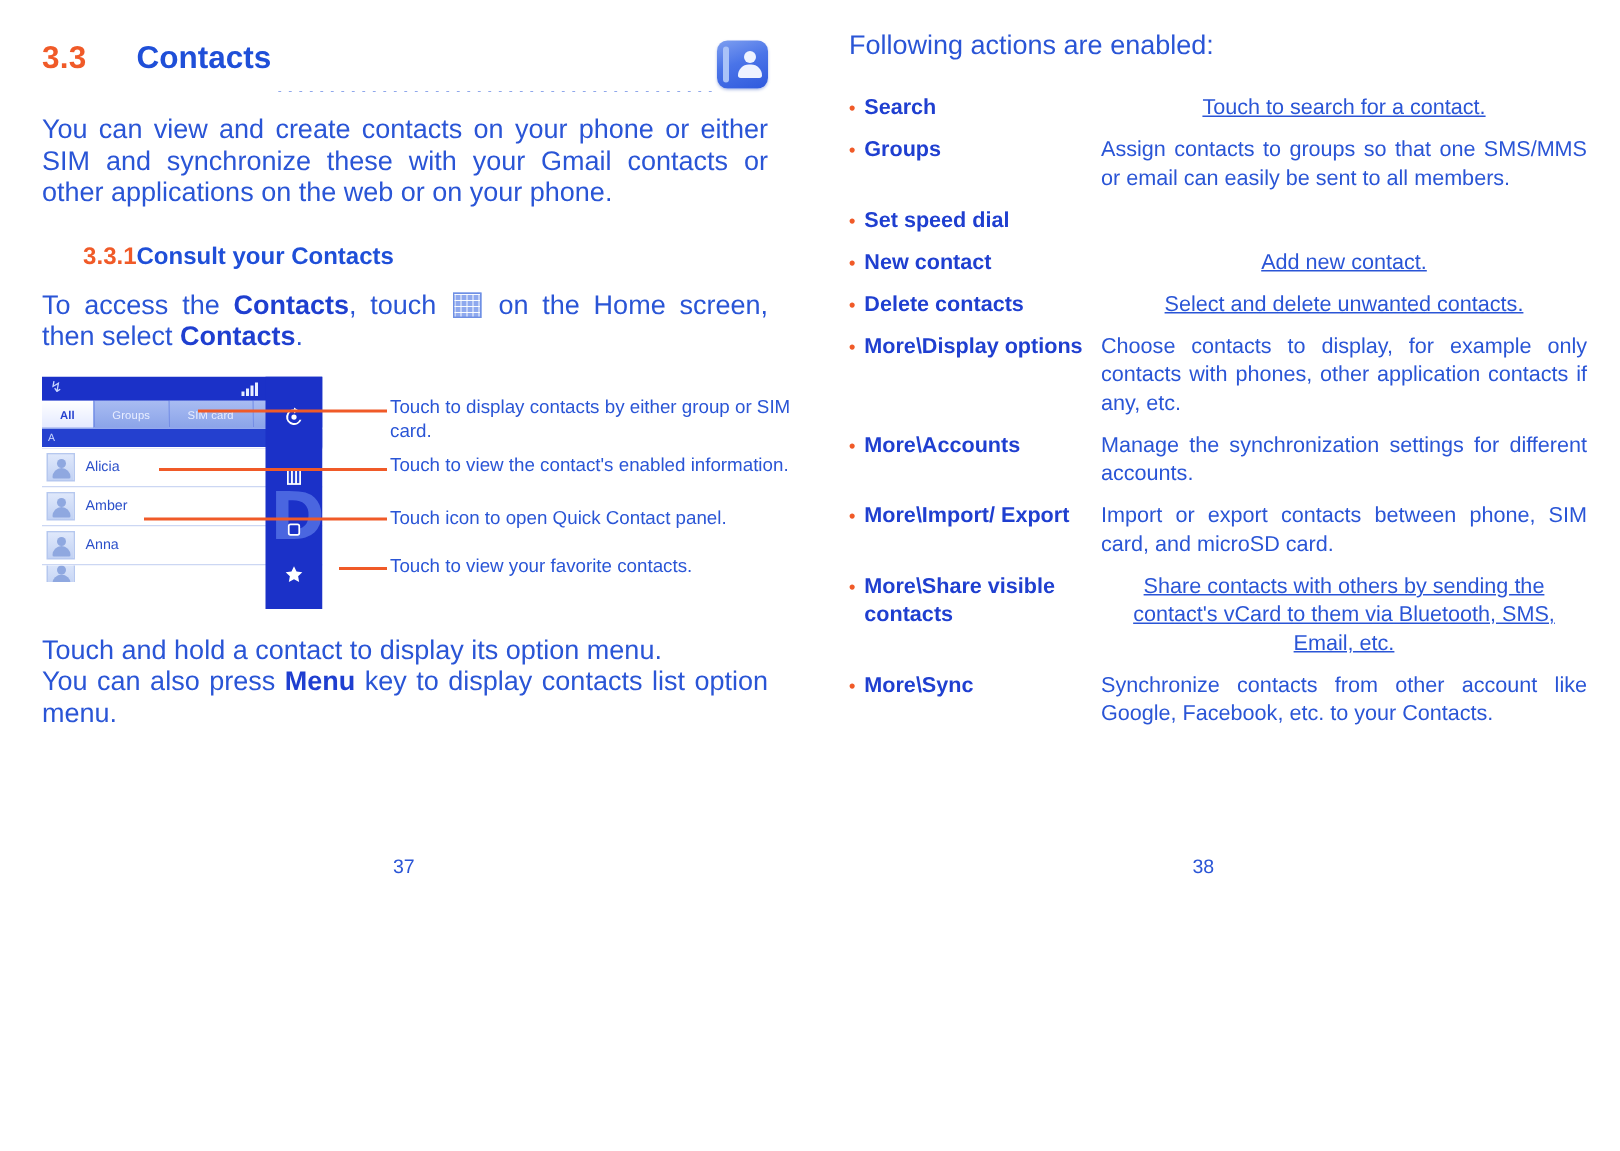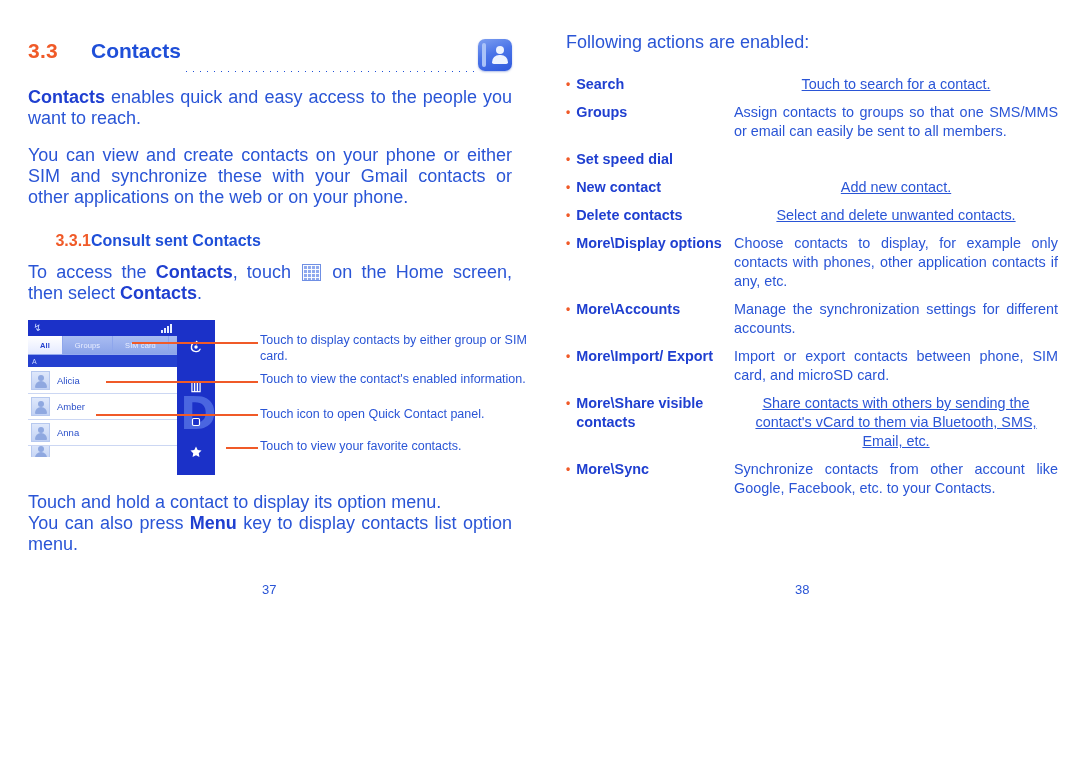--- a/index.html
+++ b/index.html
@@ -10,21 +10,21 @@
   body {
     width: 1080px;
     height: 767px;
     font-family: "Liberation Sans", sans-serif;
     color: #1f4fd8;
     overflow: hidden;
     position: relative;
   }
   .page {
     position: absolute;
-    top: 12px;
+    top: 0;
     width: 540px;
     height: 618px;
   }
   #page-left  { left: 0; }
   #page-right { left: 540px; }
 
   .col-inner {
     position: absolute;
     left: 28px;
     right: 28px;
@@ -374,27 +374,26 @@
       <span class="leader"></span>
       <span class="h2-icon">
         <span class="contacts-icon">
           <span class="bar"></span>
           <span class="head"></span>
           <span class="torso"></span>
         </span>
       </span>
     </div>
 
-    <p class="body"><b>Contacts</b><span> enables quick and easy access to the people you want to reach.</span></p>
 
     <p class="body">You can view and create contacts on your phone or either SIM and synchronize these with your Gmail contacts or other applications on the web or on your phone.</p>
 
     <div class="h3-row">
       <span class="h3-num">3.3.1</span>
-      <span class="h3-title">Consult sent Contacts</span>
+      <span class="h3-title">Consult your Contacts</span>
     </div>
 
     <p class="body"><span>To access the </span><b>Contacts</b><span>, touch </span><span class="grid-glyph"></span><span> on the Home screen, then select </span><b>Contacts</b><span>.</span></p>
 
     <div class="figure">
 
       <div class="phone">
 
         <div class="statusbar">
           <span class="usb">↯</span>

